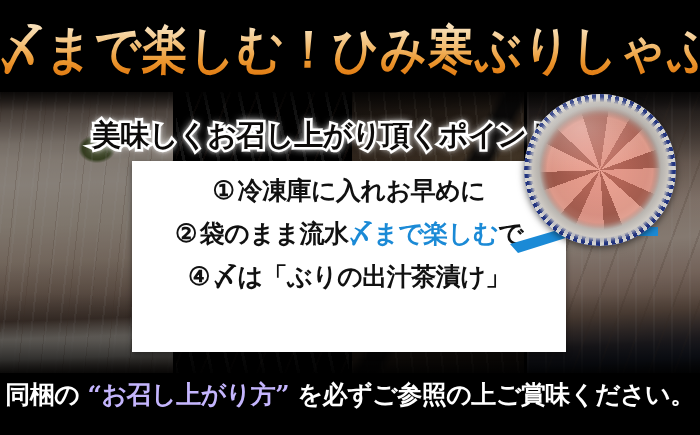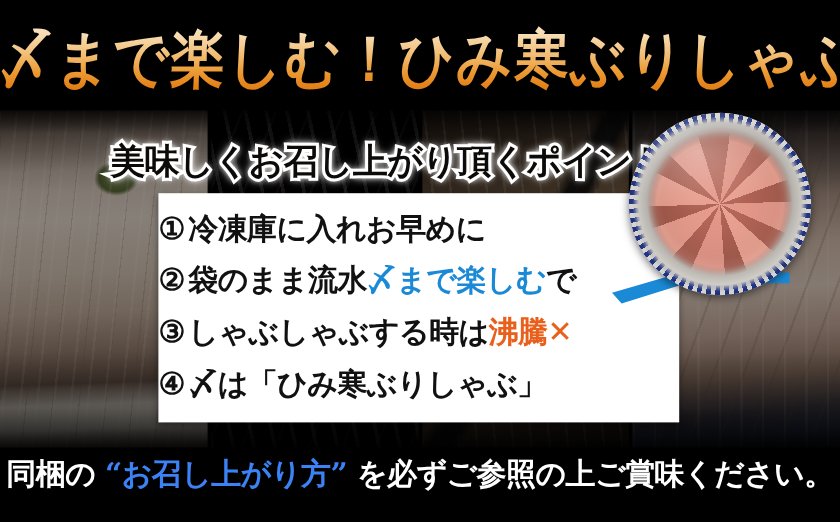--- a/index.html
+++ b/index.html
@@ -200,20 +200,21 @@
     width: 434px;
   }
   .point-row {
     font-family: "DejaVu Serif", "Liberation Serif", serif;
     font-weight: bold;
     font-size: 25px;
     line-height: 43px;
     color: #111111;
     white-space: nowrap;
     letter-spacing: -0.5px;
+    text-align: center;
   }
   .point-row .num {
     margin-right: 3px;
   }
   .hl-blue { color: #1b8ad6; }
   .hl-orange { color: #e8601c; }
   .hl-x {
     color: #e8601c;
     font-family: "DejaVu Sans", "Liberation Sans", sans-serif;
     font-weight: bold;
@@ -315,21 +316,21 @@
     text-align: center;
     z-index: 7;
     white-space: nowrap;
     font-family: "DejaVu Serif", "Liberation Serif", serif;
     font-weight: bold;
     font-size: 25px;
     line-height: 34px;
     color: #ffffff;
     letter-spacing: -0.5px;
   }
-  #bottom-text .quoted { color: #3b82f6; }
+  #bottom-text .quoted { color: #c4b5fd; }
 </style>
 </head>
 <body>
 
 <div id="banner">
 
   <div id="photo-strip">
     <div class="photo-cell ph1"></div>
     <div class="photo-cell ph2"></div>
     <div class="photo-cell ph3"></div>
@@ -341,22 +342,21 @@
   <div id="main-title">〆まで楽しむ！ひみ寒ぶりしゃぶ</div>
 
   <div id="headline">
     <span>美味しくお召し上がり頂くポイント</span><span class="count">4</span><span class="tail">つ</span>
   </div>
 
   <div id="points-panel">
     <div id="points-list">
         <div class="point-row"><span class="num">①</span><span>冷凍庫に入れお早めに</span></div>
         <div class="point-row"><span class="num">②</span><span>袋のまま流水</span><span class="hl-blue">〆まで楽しむ</span><span>で</span></div>
-        <div class="point-row"><span class="num">③</span><span>しゃぶしゃぶする時は</span><span class="hl-orange">沸騰</span><span class="hl-x">✕</span></div>
-        <div class="point-row"><span class="num">④</span><span>〆は「ひみ寒ぶりしゃぶ」</span></div>
+        <div class="point-row"><span class="num">④</span><span>〆は「ぶりの出汁茶漬け」</span></div>
       </div>
   </div>
 
   <svg id="inset-swoosh" viewBox="0 0 160 34">
     <path d="M2 22 L60 5 L150 5 L150 14 L64 14 L10 31 Z" fill="#1b8ad6"></path>
   </svg>
 
   <div id="inset-photo">
     <div class="foil"></div>
     <div class="rim"></div>

